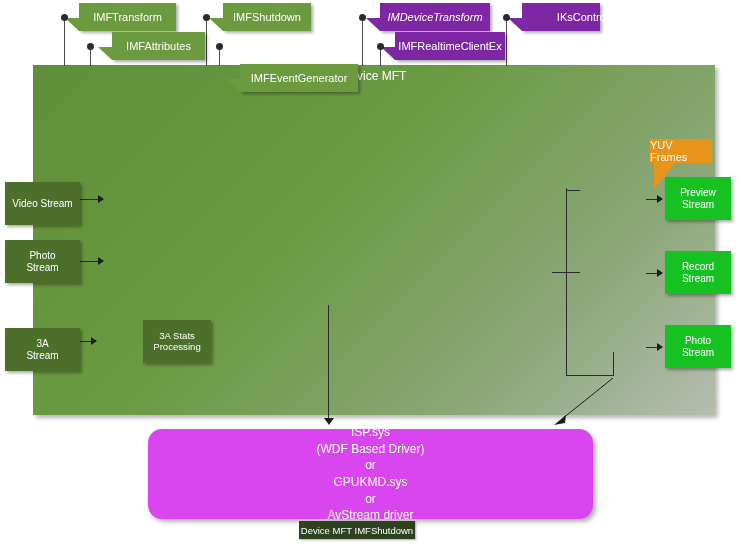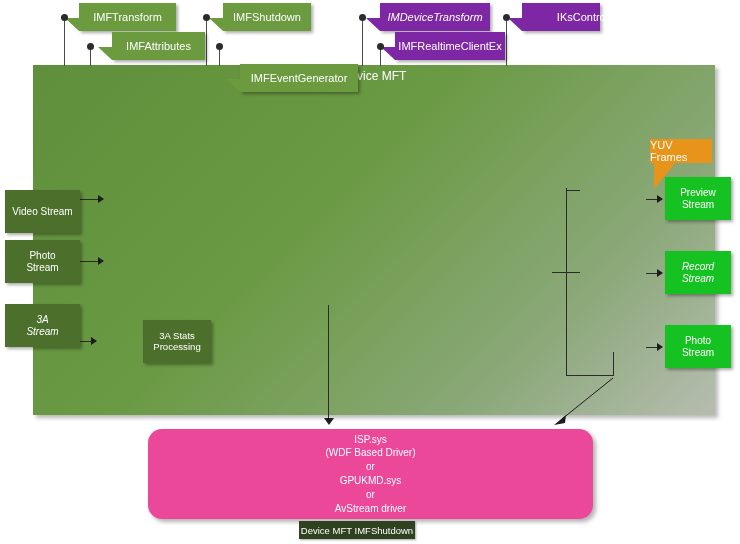--- a/index.html
+++ b/index.html
@@ -204,24 +204,24 @@
     border-style: solid;
     border-width: 0 0 27px 22px;
     border-color: transparent transparent transparent #e8941a;
     z-index: 17;
   }
 
   
   #isp-box {
     left: 148px; top: 429px;
     width: 445px; height: 90px;
-    background: #ec4899;
+    background: #d946ef;
     border-radius: 14px;
     color: #ffffff;
-    font-size: 10px;
+    font-size: 12px;
     line-height: 1.38;
     text-align: center;
     display: flex; align-items: center; justify-content: center;
     box-shadow: 3px 3px 4px rgba(0,0,0,0.3);
     z-index: 10;
   }
   #footer-label {
     left: 299px; top: 521px;
     width: 116px; height: 18px;
     background: #2f4220;
@@ -349,32 +349,32 @@
   <div class="abs" id="post-processing">
     <div id="post-processing-title">Post Processing</div>
     <div class="abs lbl post-block" style="top:25px;">Post
 Processing</div>
     <div class="abs lbl post-block" style="top:96px;">Post
 Processing</div>
     <div class="abs lbl post-block" style="top:170px;">Post
 Processing</div>
   </div>
 
-  <div class="abs lbl stream-in" style="left:5px; top:190px;">Video Stream</div>
+  <div class="abs lbl stream-in" style="left:5px; top:182px;">Video Stream</div>
   <div class="abs lbl stream-in" style="left:5px; top:240px;">Photo
 Stream</div>
-  <div class="abs lbl stream-in" style="left:5px; top:304px;font-style:italic;">3A
+  <div class="abs lbl stream-in" style="left:5px; top:328px;">3A
 Stream</div>
 
   <div class="abs lbl" id="stats-box" style="left:96px; top:320px;margin-left:47px;">3A Stats
 Processing</div>
 
   <div class="abs lbl stream-out" style="left:665px; top:177px;">Preview
 Stream</div>
-  <div class="abs lbl stream-out" style="left:665px; top:251px;font-style:italic;">Record
+  <div class="abs lbl stream-out" style="left:665px; top:251px;">Record
 Stream</div>
   <div class="abs lbl stream-out" style="left:665px; top:325px;">Photo
 Stream</div>
 
   <div class="abs" id="yuv-tail"></div>
   <div class="abs" id="yuv-frames">YUV Frames</div>
 
   <div class="hline" style="left:80px; top:199px; width:20px;"></div>
   <div class="arrow-r" style="left:98px; top:195px;"></div>
 

